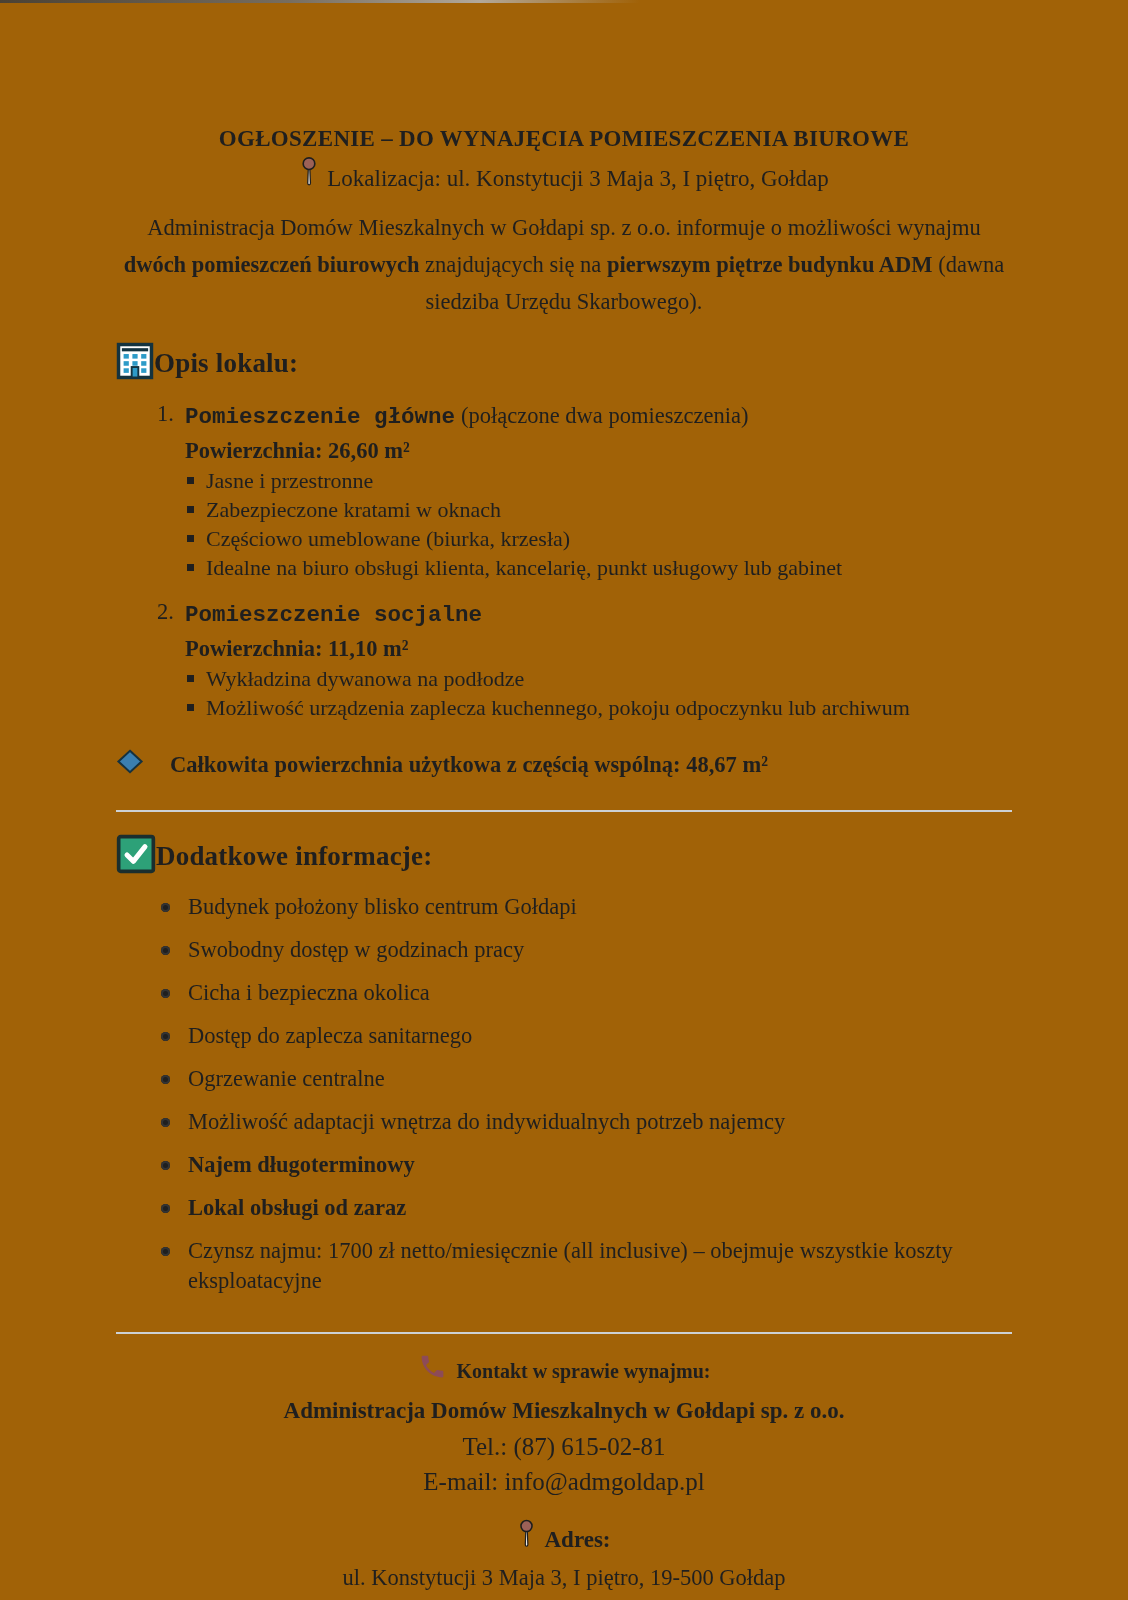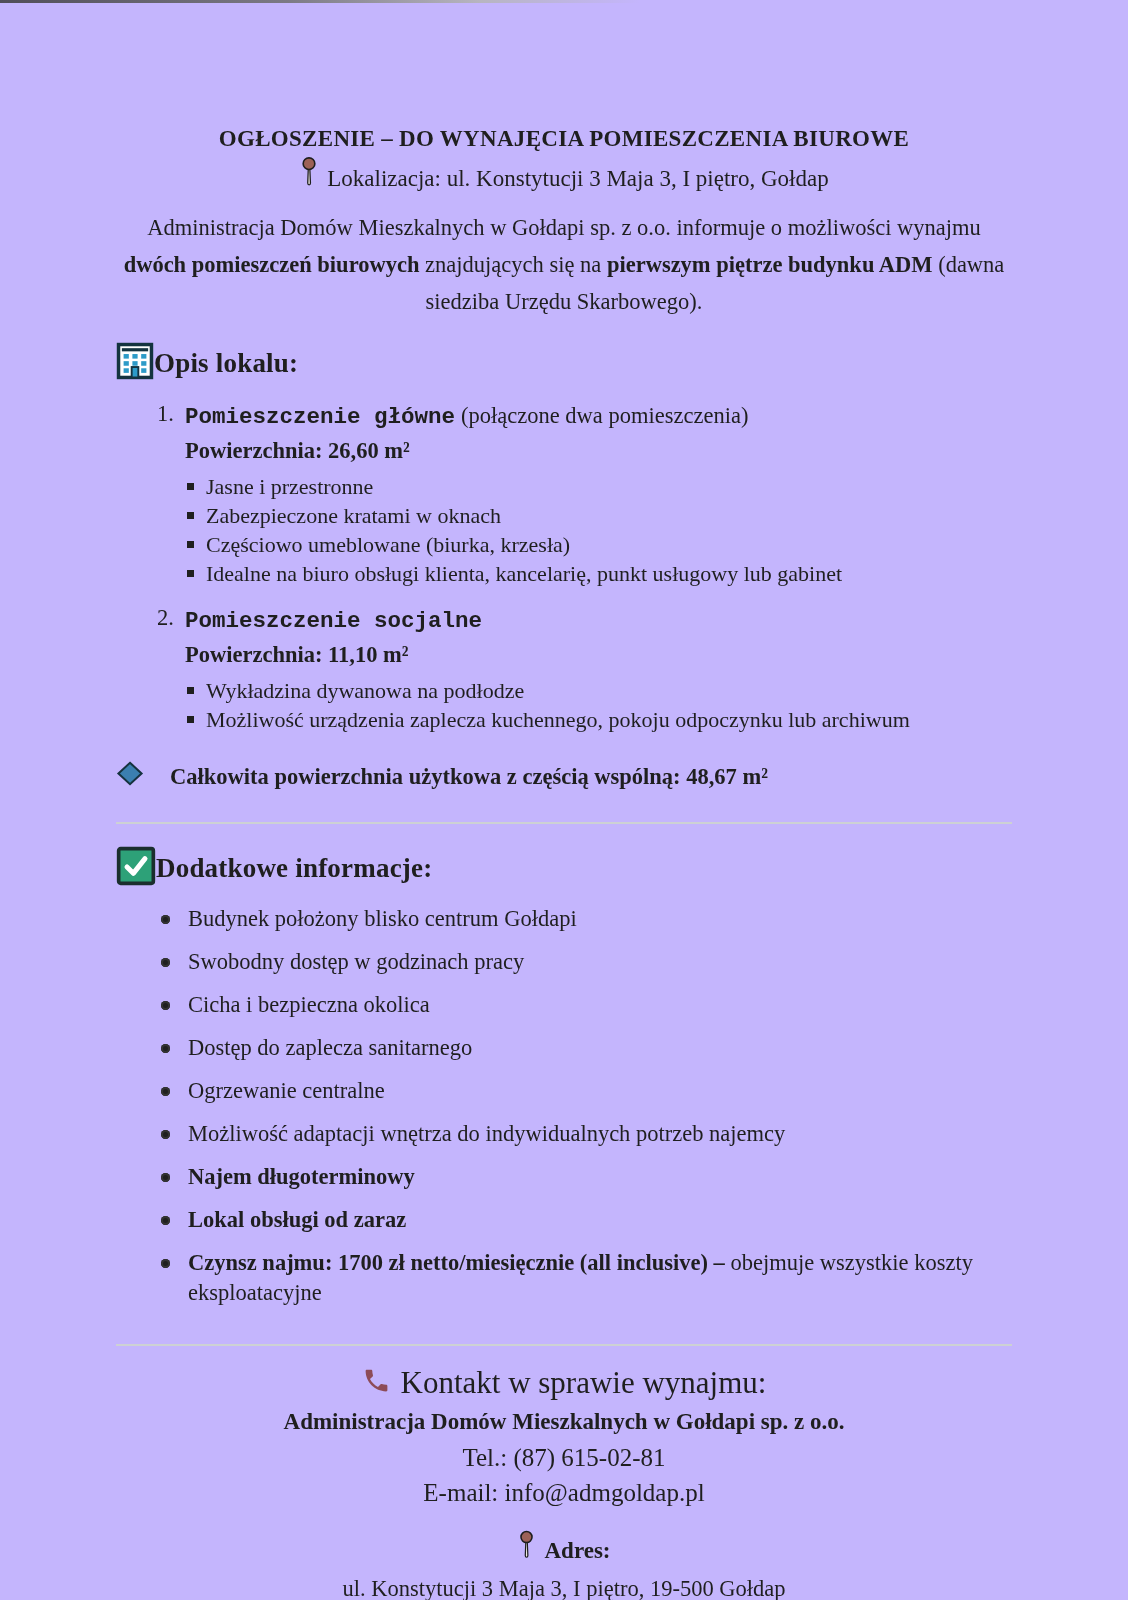--- a/index.html
+++ b/index.html
@@ -4,21 +4,21 @@
 <style>
   :root{
     --text:#1f1f1f;
   }
   *{ box-sizing:border-box; margin:0; padding:0; }
   html,body{ background:#e9e9e9; }
   .page{
     position:relative;
     width:1128px; height:1600px;
     margin:0 auto;
-    background:#c4b5fd;
+    background:#a16207;
     color:var(--text);
     font-family:"Liberation Serif","DejaVu Serif",serif;
     overflow:hidden;
   }
   .scan-edge{
     position:absolute; top:0; left:0; height:3px; width:640px;
     background:linear-gradient(90deg,#3c3c3c 0%,#6f6f6f 45%,#b5b5b5 75%,rgba(200,200,200,0) 100%);
     opacity:.85;
   }
   .content{ width:896px; margin:0 auto; }
@@ -54,21 +54,21 @@
   .section-heading h2{
     font-size:27px; font-weight:bold; letter-spacing:.2px;
   }
 
   .room{ position:relative; margin-top:17px; padding-left:69px; font-size:22.5px; }
   .room .num{ position:absolute; left:41px; top:0; font-size:22.5px; }
   .room-title{ line-height:30px; }
   .room-title .rname{ font-weight:bold;font-family:Liberation Mono, monospace; }
   .room-title .rsuffix{ margin-left:6px; }
   .room-area{ font-weight:bold; margin-top:4px; line-height:30px; }
-  .features{ list-style:none; margin-top:6px; }
+  .features{ list-style:none; margin-top:0; }
   .features li{
     position:relative; padding-left:21px;
     font-size:22px; line-height:29px;
   }
   .features li::before{
     content:""; position:absolute; left:2px; top:11px;
     width:7px; height:7px; background:var(--text);
   }
 
   .total-line{
@@ -86,25 +86,25 @@
     font-size:22.5px; line-height:30px;
     margin-top:13px;
   }
   .info-list li::before{
     content:""; position:absolute; left:45px; top:11px;
     width:9px; height:9px; border-radius:50%;
     background:var(--text);
     box-shadow:inset 0 0 0 2px #333;
   }
   .info-list li.bold{ font-weight:bold; }
-  .info-list li .bseg{ font-weight:bold; }
+  .info-list li .bseg{ font-weight:normal; }
 
   .center-block{ text-align:center; }
   .contact-block{ margin-top:20px; }
-  .contact-heading{ font-size:31px; font-weight:normal; line-height:34px; }
+  .contact-heading{ font-size:20px; font-weight:bold; line-height:34px; }
   .phone-icon{ margin-right:10px; margin-top:-4px; }
   .contact-company{ font-size:23px; font-weight:bold; line-height:32px; margin-top:4px; }
   .contact-tel, .contact-email{ font-size:25px; line-height:31px; margin-top:4px; }
 
   .address-block{ margin-top:26px; }
   .address-heading{ font-size:23px; font-weight:bold; line-height:34px; }
   .address-value{ font-size:22.5px; line-height:31px; margin-top:3px; }
 
   
   .pinhead{ fill:var(--pin-red); stroke:#1e1e1e; }

